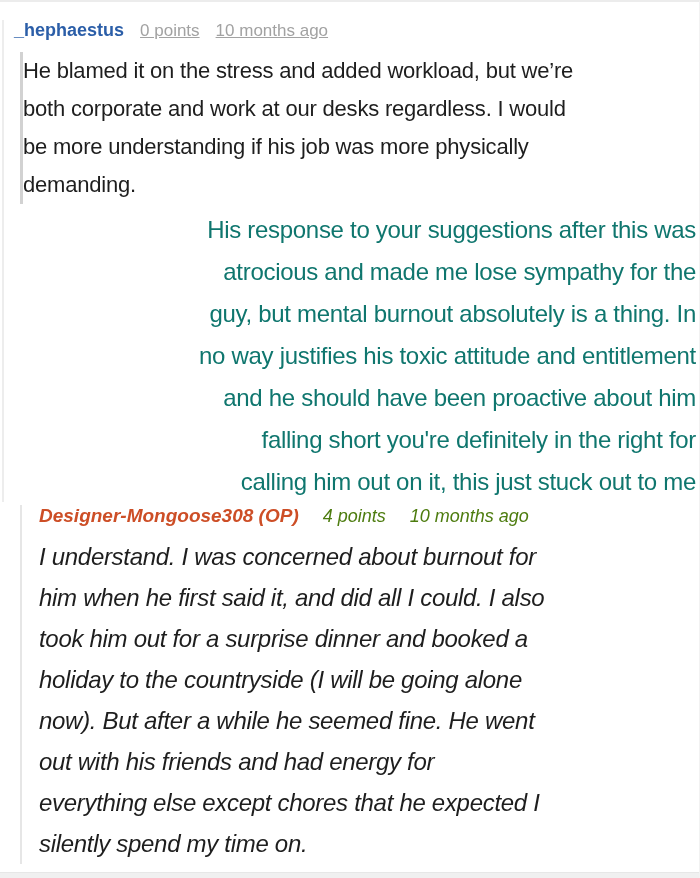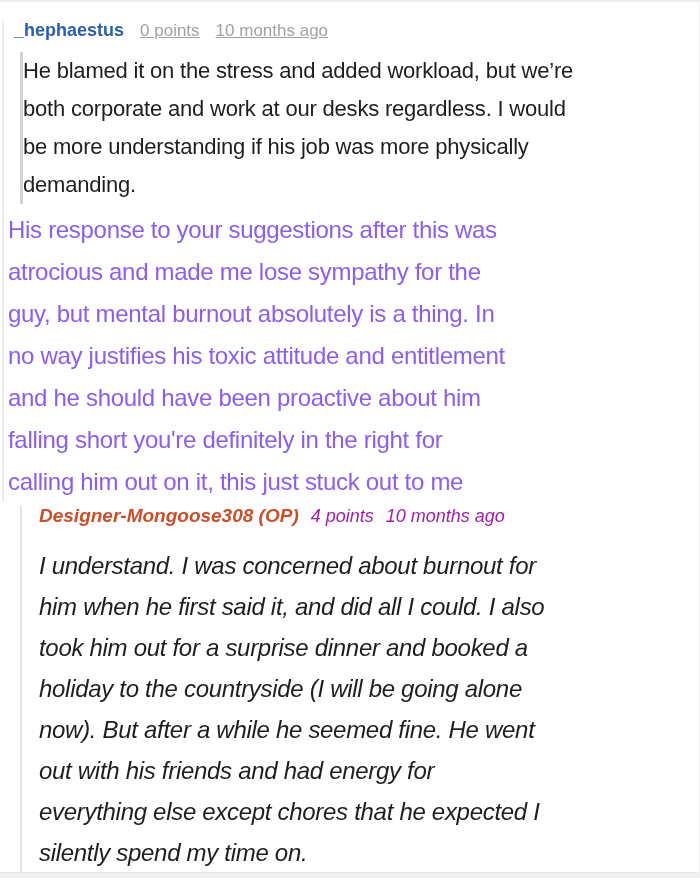--- a/index.html
+++ b/index.html
@@ -65,22 +65,23 @@
   }
   
   .c1-body {
     position: absolute;
     left: 8px;
     top: 207px;
     width: 688px;
     font-size: 24px;
     line-height: 42px;
     letter-spacing: -0.3px;
-    color: #8b5cf6;
+    color: #0f766e;
     white-space: pre-line;
+    text-align: right;
   }
   
   .c2 {
     position: absolute;
     left: 20px;
     top: 503px;
     width: 672px;
     border-left: 2px solid #e6e6e6;
     padding-left: 17px;
     box-sizing: border-box;
@@ -93,25 +94,25 @@
   }
   .username-op {
     font-size: 19px;
     font-weight: bold;
     color: #cd4e26;
     text-decoration: none;
     cursor: pointer;
   }
   .meta-2 {
     font-size: 18px;
-    color: #a21caf;
-    margin-left: 12px;
+    color: #4d7c0f;
+    margin-left: 24px;
   }
   .c2-body {
-    margin-top: 18px;
+    margin-top: 9px;
     font-size: 24px;
     line-height: 41px;
     letter-spacing: -0.3px;
     color: #1e1e1e;
     white-space: pre-line;
   }
   
   .bottom-strip {
     position: absolute;
     left: 0;

